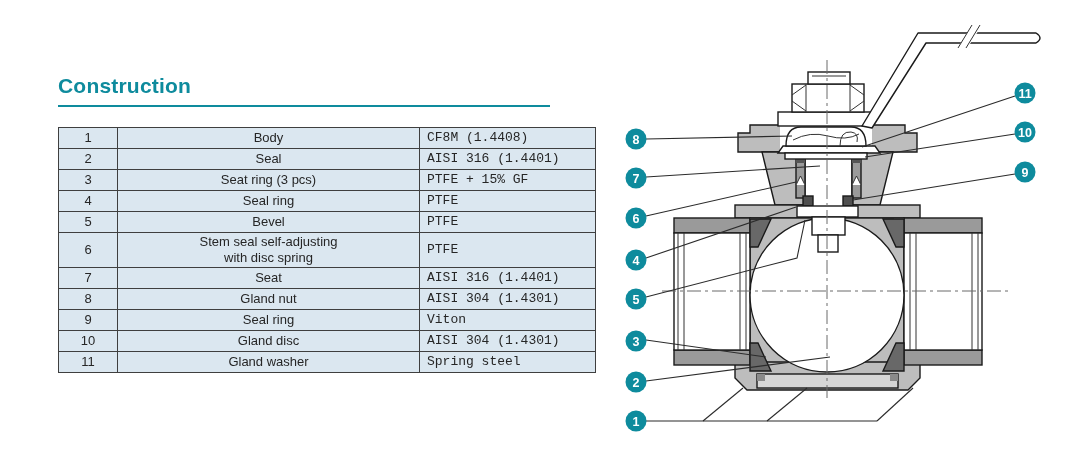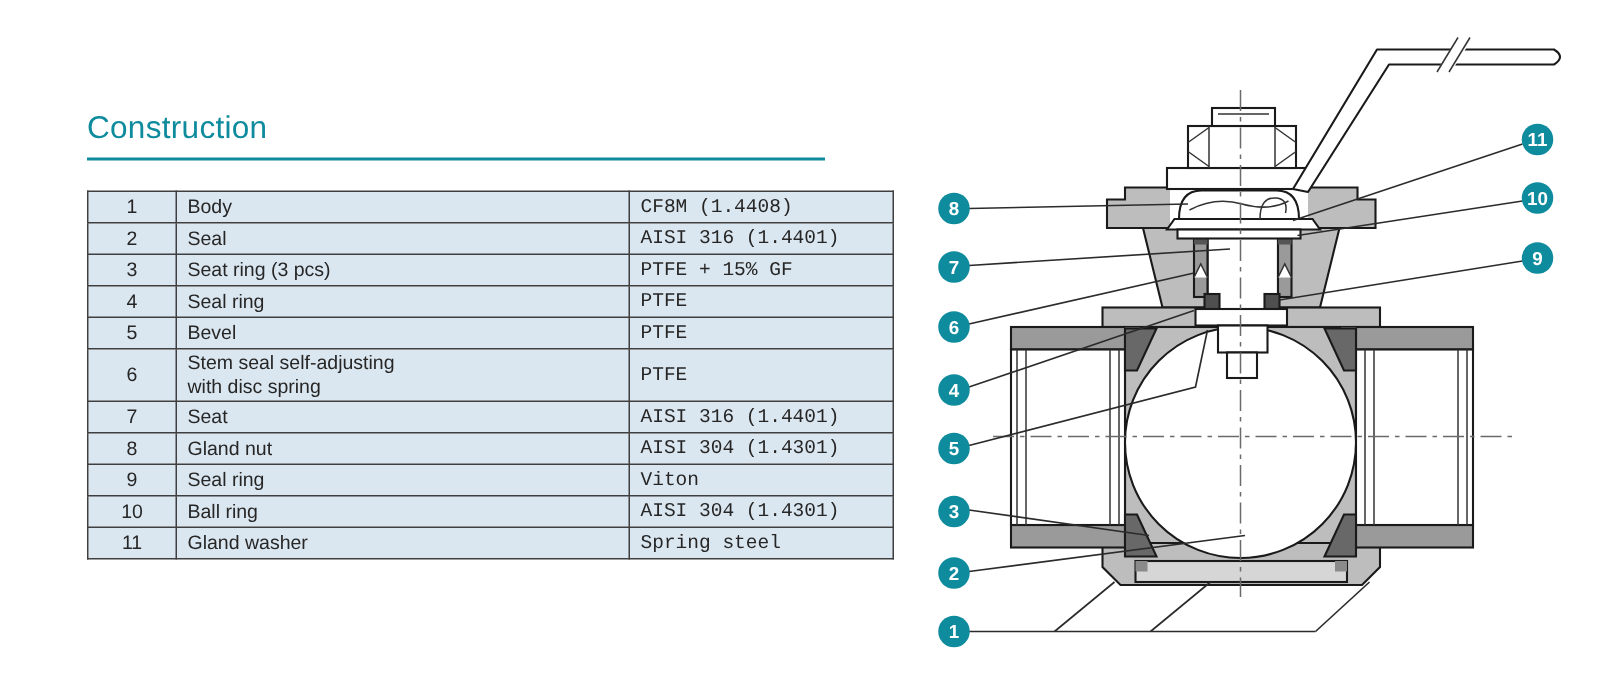--- a/index.html
+++ b/index.html
@@ -2,36 +2,36 @@
 <html><head>
 <meta charset="utf-8">
 <style>
   html,body{margin:0;padding:0;}
   body{
     width:1081px;height:466px;position:relative;background:#ffffff;
     font-family:"Liberation Sans",sans-serif;color:#262626;overflow:hidden;
   }
   .section-title{
     position:absolute;left:58px;top:74px;width:492px;
-    font-size:21px;font-weight:normal;color:#0e8b9d;
+    font-size:21px;font-weight:bold;color:#0e8b9d;
     padding-bottom:7px;border-bottom:2px solid #0e8b9d;letter-spacing:0.2px;
   }
   table.construction{
     position:absolute;left:58px;top:127px;width:492px;
     border-collapse:collapse;table-layout:fixed;
     font-size:13px;color:#262626;
   }
   table.construction td{
     border:1px solid #3f3f3f;background:#dbe7f0;
     padding:1px 7px;vertical-align:middle;line-height:1.22;
   }
   table.construction tr{height:21px;}
   table.construction tr.tall{height:34px;}
   td.col-num{width:44px;text-align:center;padding:1px 2px;}
-  td.col-part{width:287px;white-space:pre-line;}
+  td.col-part{width:287px;white-space:pre-line;text-align:center;}
   td.col-mat{width:161px;font-family:Liberation Mono, monospace;}
   .diagram-wrap{position:absolute;left:600px;top:0;width:481px;height:466px;}
   svg .outline{stroke:#1a1a1a;stroke-width:1.4;}
   svg .thin{stroke:#333;stroke-width:1;}
   svg .leader{stroke:#2b2b2b;stroke-width:1.1;fill:none;}
   svg .centerline{stroke:#6a6a6a;stroke-width:1;stroke-dasharray:14 4 3 4;fill:none;}
   svg text.callout-num{
     font-family:"Liberation Sans",sans-serif;font-size:12.5px;font-weight:bold;
     fill:#ffffff;text-anchor:middle;
   }
@@ -84,21 +84,21 @@
       <td class="col-part">Gland nut</td>
       <td class="col-mat">AISI 304 (1.4301)</td>
     </tr>
     <tr>
       <td class="col-num">9</td>
       <td class="col-part">Seal ring</td>
       <td class="col-mat">Viton</td>
     </tr>
     <tr>
       <td class="col-num">10</td>
-      <td class="col-part">Ball ring</td>
+      <td class="col-part">Gland disc</td>
       <td class="col-mat">AISI 304 (1.4301)</td>
     </tr>
     <tr>
       <td class="col-num">11</td>
       <td class="col-part">Gland washer</td>
       <td class="col-mat">Spring steel</td>
     </tr>
   </tbody>
 </table>
 

